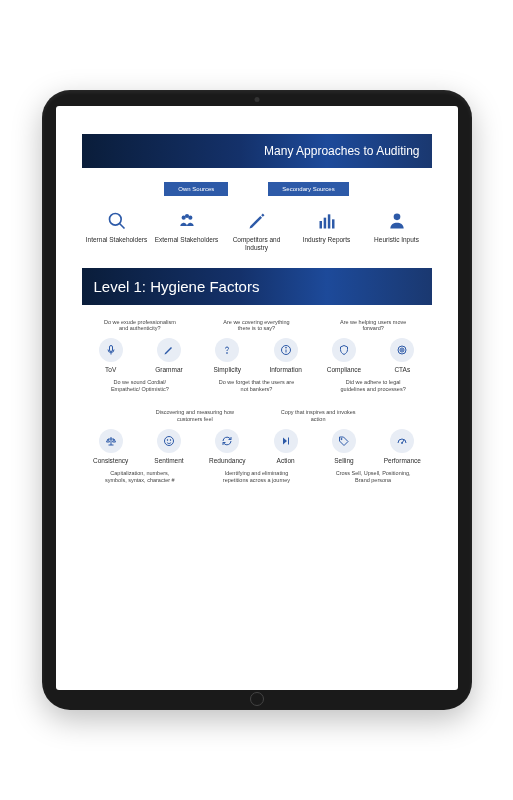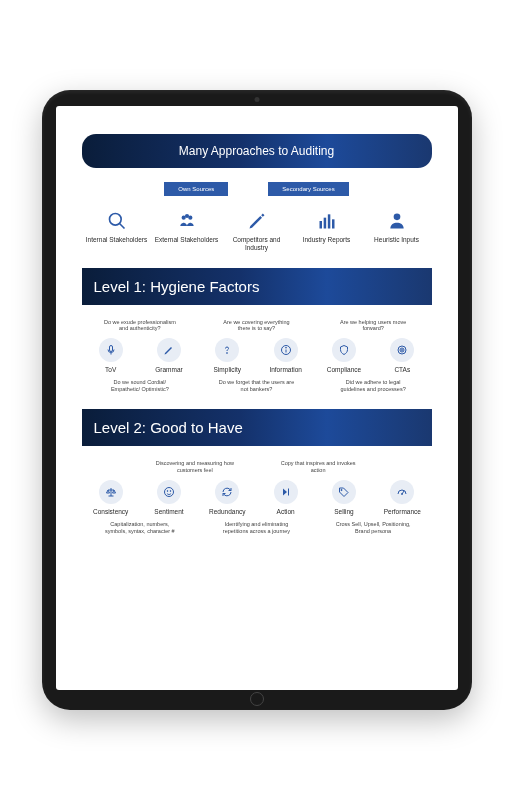--- a/index.html
+++ b/index.html
@@ -51,21 +51,21 @@
     color: #2a2a2a;
   }
   .banner {
     background: linear-gradient(90deg, #0a1d3a 0%, #14316a 45%, #1d4a9a 70%, #1a3870 100%);
     color: #fff;
     padding: 10px 12px;
     font-size: 15px;
     font-weight: 400;
     margin-bottom: 14px;
   }
-  .banner.main { text-align: center; font-size: 12px; border-radius: 14px; }
+  .banner.main { text-align: right; font-size: 12px; }
   .tags {
     display: flex;
     gap: 40px;
     justify-content: center;
     margin-bottom: 14px;
   }
   .tag {
     background: #2d5aa8;
     color: #fff;
     font-size: 6px;
@@ -272,23 +272,20 @@
         </div>
       </div>
       <div class="qrow">
         <div class="question">Do we sound Cordial/ Empathetic/ Optimistic?</div>
         <div class="question">Do we forget that the users are not bankers?</div>
         <div class="question">Did we adhere to legal guidelines and processes?</div>
       </div>
     </div>
 
     <div class="section">
-      <div class="banner">
-        <span>Level 2: Good to Have</span>
-      </div>
       <div class="qrow" style="justify-content: space-evenly; padding: 0 30px;">
         <div class="question">Discovering and measuring how customers feel</div>
         <div class="question">Copy that inspires and invokes action</div>
       </div>
       <div class="circle-row">
         <div class="circle-item">
           <div class="circle">
               <svg viewBox="0 0 24 24" fill="none" stroke="currentColor" stroke-width="2">
                 <path d="M12 4v16M7 20h10M6 8l-3 6h6l-3-6zm12 0l-3 6h6l-3-6zM6 8h12"></path>
               </svg>

